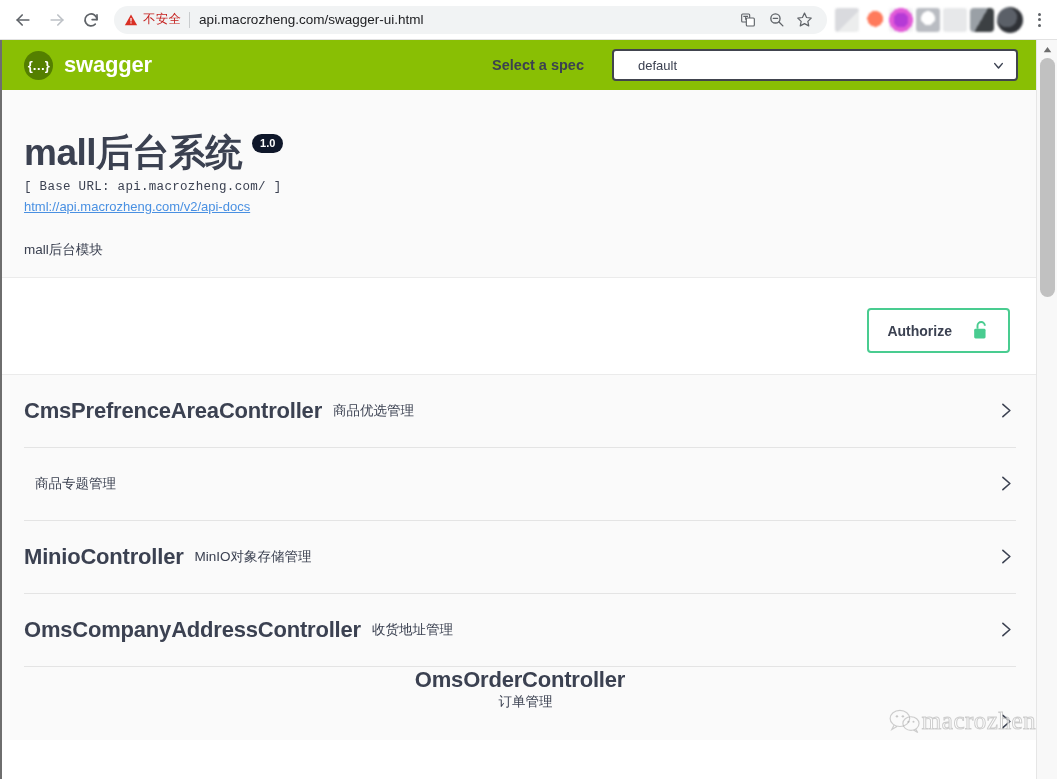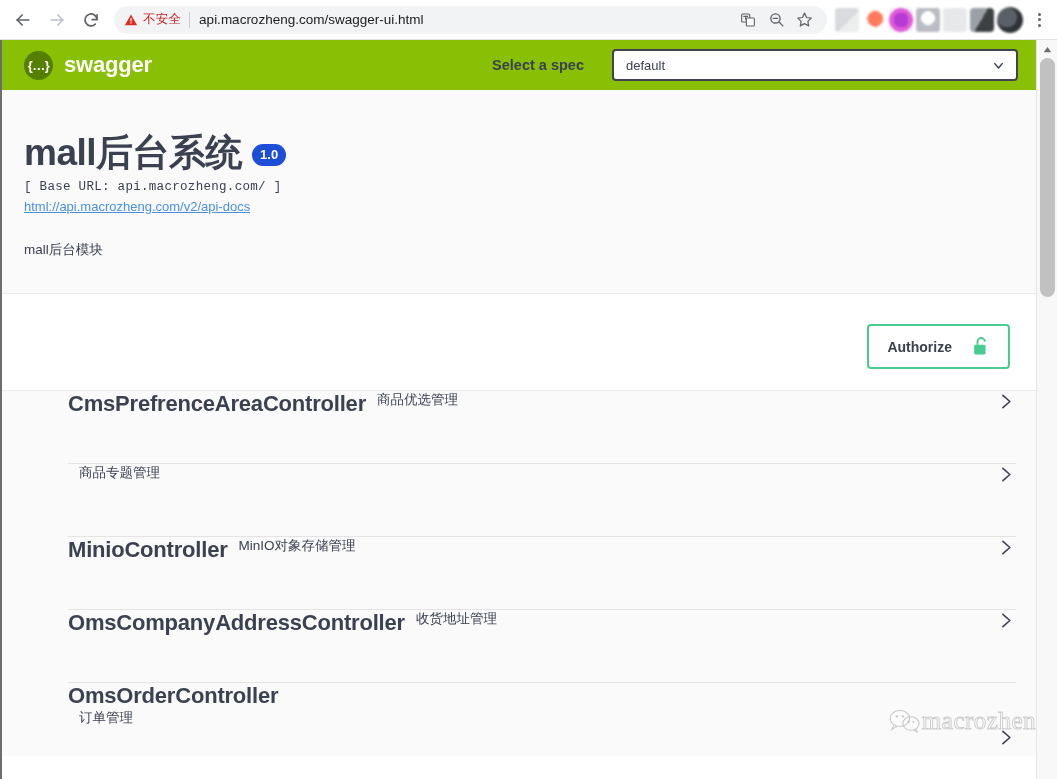--- a/index.html
+++ b/index.html
@@ -129,39 +129,40 @@
     background: #ffffff;
     border: 2px solid #41444e;
     border-radius: 4px;
     display: flex; align-items: center;
     padding: 0 10px 0 12px;
     position: relative;
   }
   .spec-value {
     font-size: 13px; color: #3b4151; font-weight: normal;
     font-family: "Liberation Sans", sans-serif;
+    margin-left: 12px;
   }
   .spec-chev { margin-left: auto; color: #3b4151; display: block; }
 
   
   .info-block {
     background: #fafafa;
-    padding: 44px 22px 34px 22px;
+    padding: 44px 22px 18px 22px;
     border-bottom: 1px solid #ebebeb;
   }
   .title-row { display: flex; align-items: flex-start; gap: 10px; }
   .api-title {
     font-size: 37px; font-weight: bold; color: #3b4151;
     line-height: 1.05; letter-spacing: -0.5px;
     font-family: "Liberation Sans", sans-serif;
   }
   .ver-badge {
-    margin-top: 10px;
-    background: #1d4ed8; color: #ffffff;
-    font-size: 13px; font-weight: bold;
+    margin-top: 0;
+    background: #0f172a; color: #ffffff;
+    font-size: 11px; font-weight: bold;
     padding: 3px 8px; border-radius: 57px;
     line-height: 1.2;
     font-family: "Liberation Sans", sans-serif;
   }
   .base-url {
     margin-top: 7px;
     font-family: "Liberation Mono", monospace;
     font-size: 12.5px; color: #3b4151;
     letter-spacing: 0.3px;
   }
@@ -196,25 +197,24 @@
   }
   .authorize-btn .lbl {
     font-size: 14px; font-weight: bold; color: #3b4151;
     font-family: "Liberation Sans", sans-serif;
   }
   .lock-ic { display: block; }
 
   
   .controllers { background: #fafafa; padding: 0 22px; }
   .ctrl-row {
-    display: flex; align-items: flex-start;
+    display: flex; align-items: center;
     height: 73px;
     border-bottom: 1px solid #e4e4e4;
     cursor: pointer;
-    margin-left: 44px;
   }
   .ctrl-row:last-child { border-bottom: none; flex-direction: column; }
   .ctrl-name {
     font-size: 22px; font-weight: bold; color: #3b4151;
     letter-spacing: -0.2px;
     font-family: "Liberation Sans", sans-serif;
   }
   .ctrl-desc {
     margin-left: 11px;
     font-size: 13.5px; color: #3b4151;

